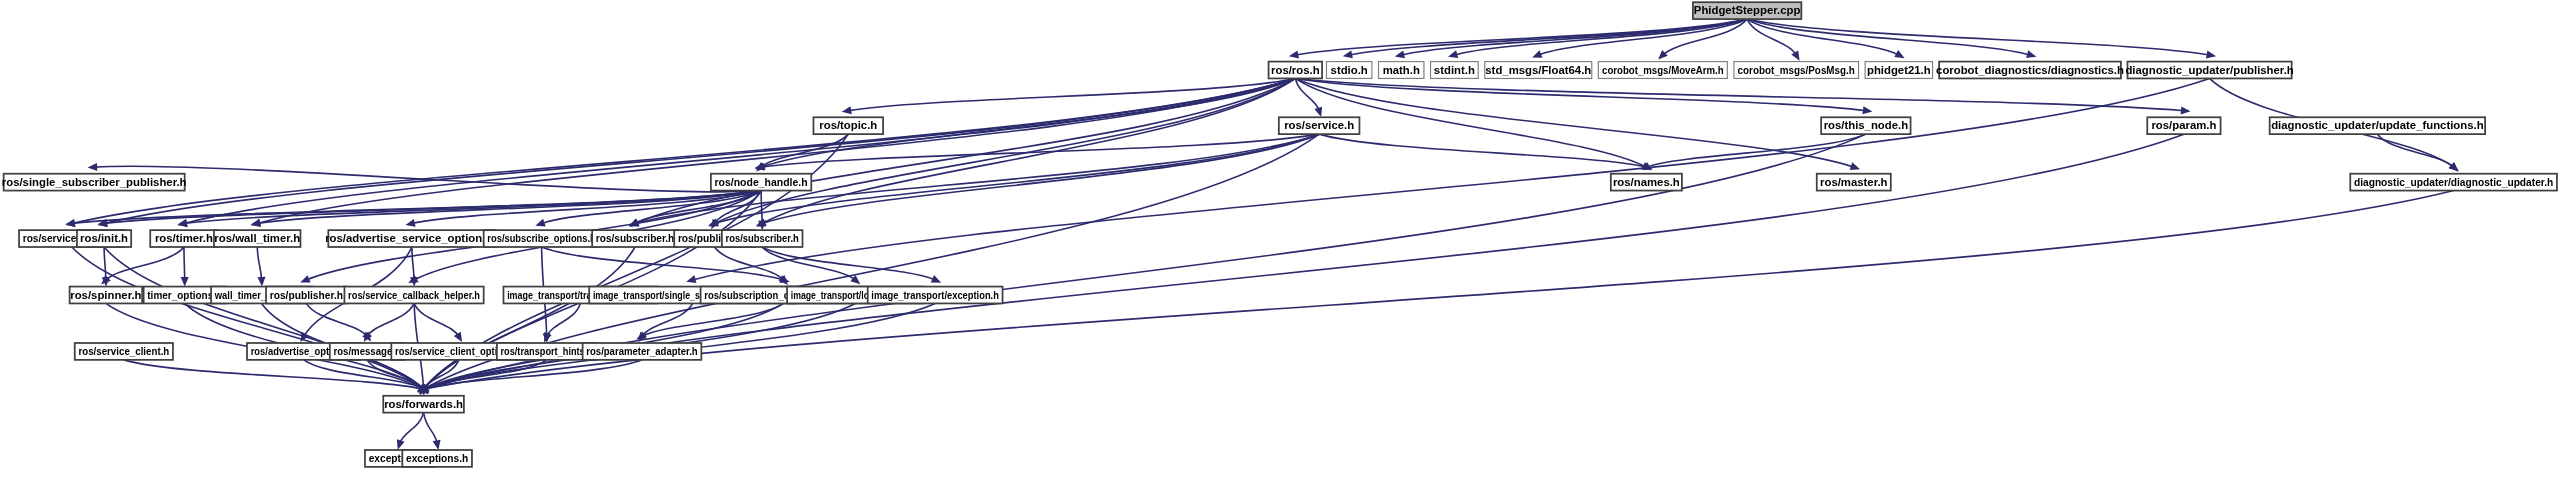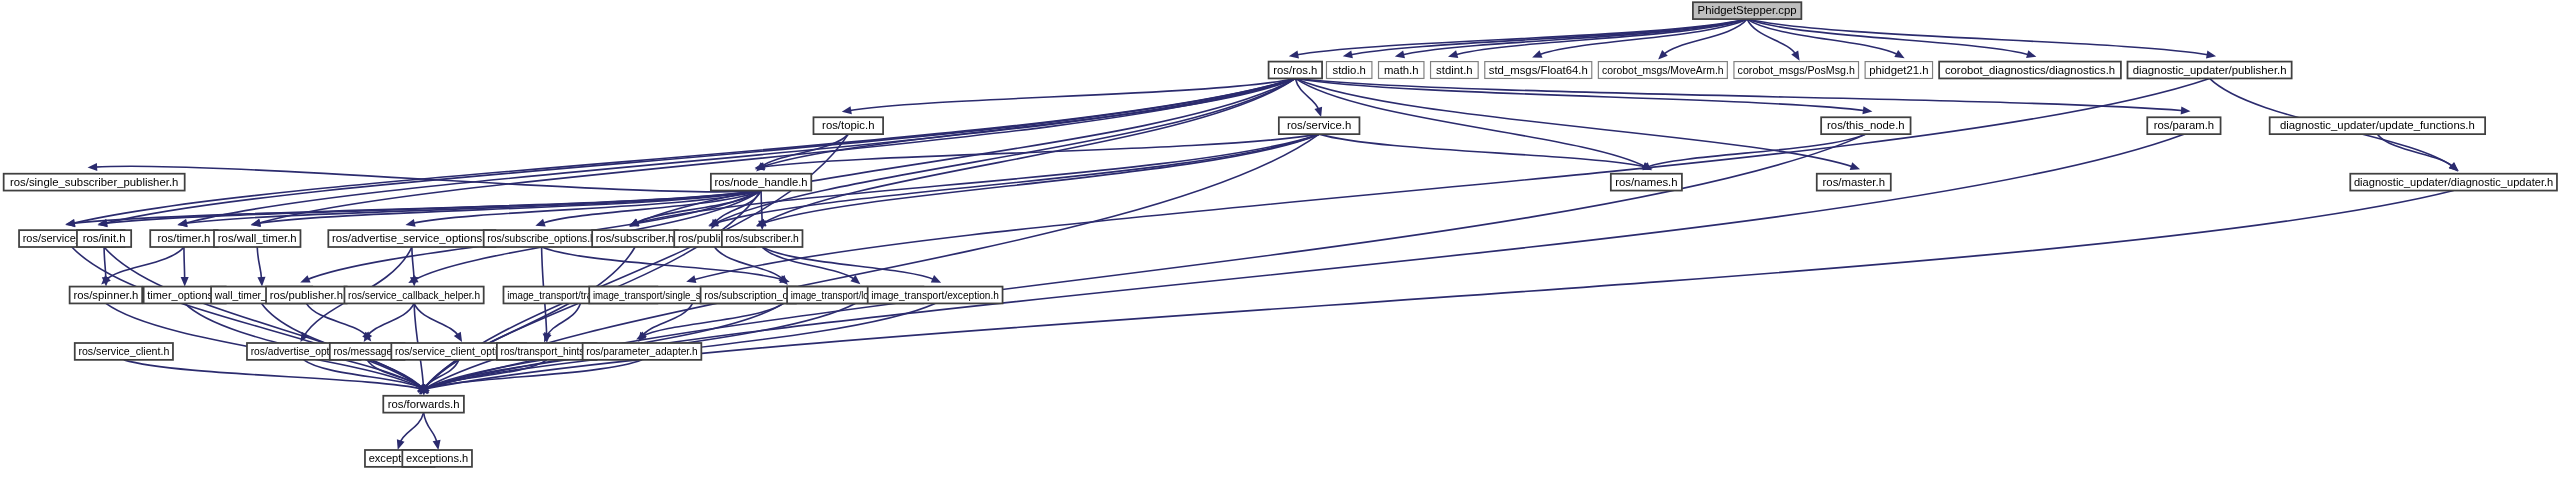--- a/index.html
+++ b/index.html
@@ -11,20 +11,21 @@
   body {
     width: 2576px;
     height: 483px;
     font-family: "Liberation Sans", sans-serif;
     overflow: hidden;
   }
   #graph-root {
     position: relative;
     width: 2576px;
     height: 344px;
+    font-weight: bold;
   }
   svg#dep-graph {
     display: block;
     width: 2576px;
     height: 483px;
   }
   .edge {
     fill: none;
     stroke: #2b2b6e;
     stroke-width: 2.2px;

